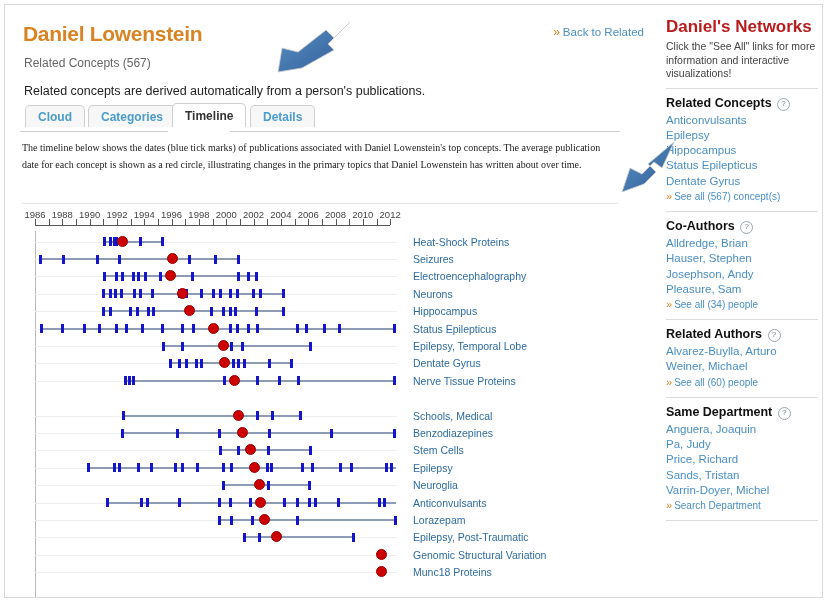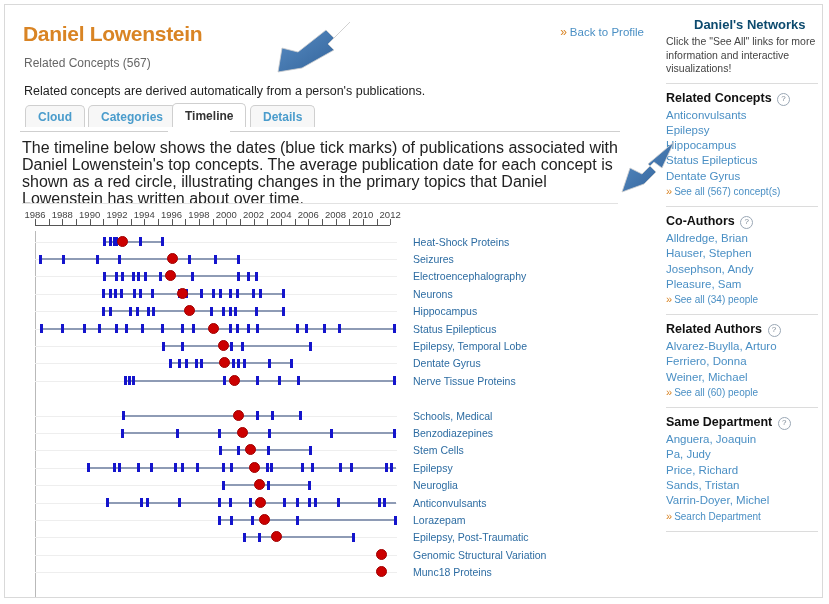--- a/index.html
+++ b/index.html
@@ -49,21 +49,21 @@
     border-color:#cfcfcf;z-index:3;
   }
   .tabs-rule{
     position:absolute;left:15px;top:126px;width:600px;height:1px;background:#cfcfcf;
   }
   .tabs-rule-mask{
     position:absolute;left:163px;top:126px;width:62px;height:2px;background:#fff;z-index:4;
   }
   .desc{
     position:absolute;left:17px;top:134px;width:596px;
-    font-size:16px;color:#222;line-height:17px;
+    font-size:10px;color:#222;line-height:17px;font-family:Liberation Serif, serif;
   }
   .hr-thin{
     position:absolute;left:17px;top:198px;width:596px;height:1px;background:#e2e2e2;
   }
   
   .chart-wrap{
     position:absolute;left:17px;top:204px;width:600px;height:390px;
   }
   .axis-labels{position:absolute;left:0;top:0;width:600px;height:14px;}
   .axis-labels span{
@@ -103,21 +103,21 @@
   .row-label{
     position:absolute;left:391px;top:50%;transform:translateY(-50%);
     font-size:10.5px;color:#2d6ca2;white-space:nowrap;
   }
   
   .sidebar{
     position:absolute;left:661px;top:12px;width:152px;
     font-size:11.5px;
   }
   .side-title{
-    color:#0c4a6e;font-size:13px;font-weight:bold;margin-bottom:3px;margin-left:28px;
+    color:#b91c1c;font-size:17px;font-weight:bold;margin-bottom:3px;
   }
   .side-blurb{
     color:#444;font-size:10.5px;line-height:13.5px;margin-bottom:7px;
   }
   .side-sep{height:1px;background:#dcdcdc;margin:7px 0 7px 0;}
   .side-head{
     font-size:12.5px;font-weight:bold;color:#111;margin-bottom:2px;
   }
   .help-icon{
     display:inline-block;width:11px;height:11px;border:1px solid #9aa7b5;
@@ -140,21 +140,21 @@
 
 <div class="page-frame">
 
   <div class="main">
 
     <div class="page-title">Daniel Lowenstein</div>
     <div class="subtitle">Related Concepts (567)</div>
     <div class="intro">Related concepts are derived automatically from a person's publications.</div>
 
     <div class="back-link">
-      <span class="chev">»</span><span class="lbl">Back to Profile</span>
+      <span class="chev">»</span><span class="lbl">Back to Related</span>
     </div>
   </div>
 
   <div class="tabs">
     <div class="tab" style="left:0px;">Cloud</div>
     <div class="tab" style="left:63px;">Categories</div>
     <div class="tab active" style="left:147px;top:-2px;">Timeline</div>
     <div class="tab" style="left:225px;">Details</div>
   </div>
   <div class="tabs-rule"></div>
@@ -494,21 +494,20 @@
         <div class="side-sep"></div>
         <div class="side-head">Co-Authors <span class="help-icon">?</span></div>
         <span class="side-link">Alldredge, Brian</span>
         <span class="side-link">Hauser, Stephen</span>
         <span class="side-link">Josephson, Andy</span>
         <span class="side-link">Pleasure, Sam</span>
         <div class="see-all"><span class="chev">»</span><span>See all (34) people</span></div>
         <div class="side-sep"></div>
         <div class="side-head">Related Authors <span class="help-icon">?</span></div>
         <span class="side-link">Alvarez-Buylla, Arturo</span>
-        <span class="side-link">Ferriero, Donna</span>
         <span class="side-link">Weiner, Michael</span>
         <div class="see-all"><span class="chev">»</span><span>See all (60) people</span></div>
         <div class="side-sep"></div>
         <div class="side-head">Same Department <span class="help-icon">?</span></div>
         <span class="side-link">Anguera, Joaquin</span>
         <span class="side-link">Pa, Judy</span>
         <span class="side-link">Price, Richard</span>
         <span class="side-link">Sands, Tristan</span>
         <span class="side-link">Varrin-Doyer, Michel</span>
         <div class="see-all"><span class="chev">»</span><span>Search Department</span></div>

